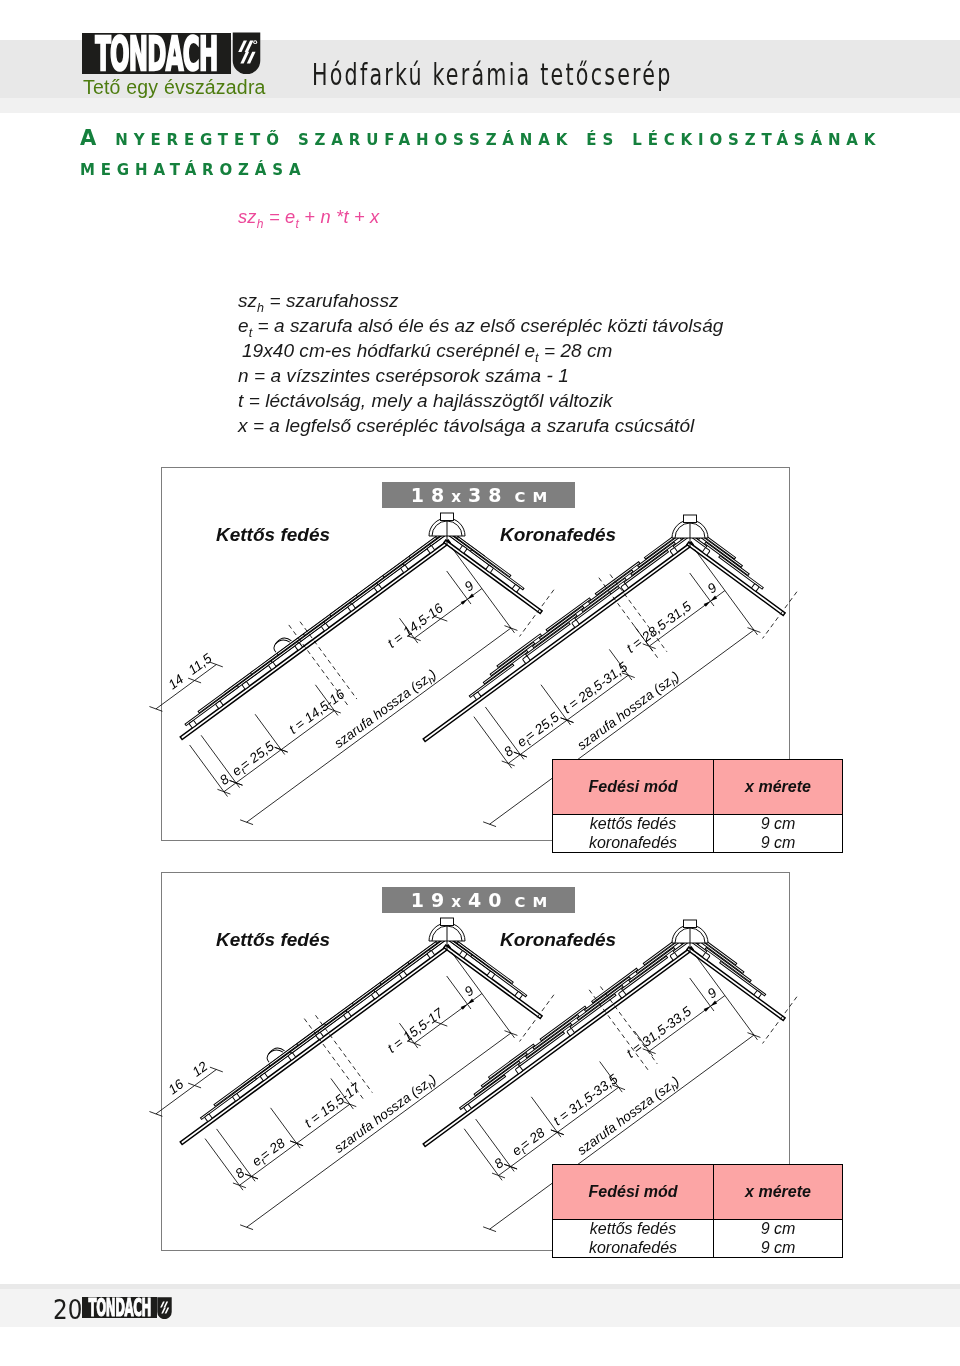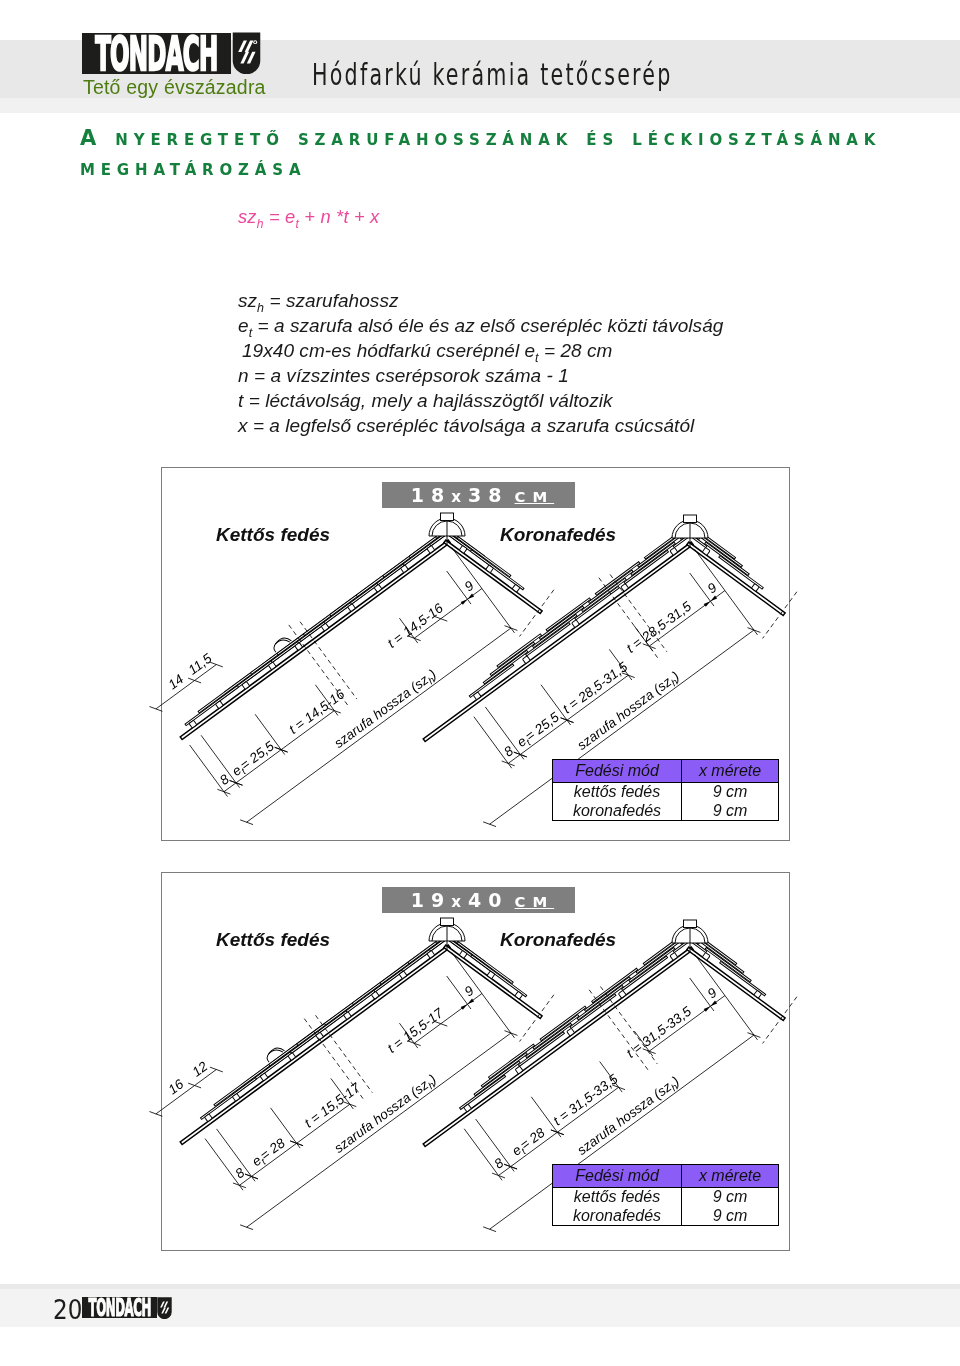--- a/index.html
+++ b/index.html
@@ -23,34 +23,34 @@
   #formula{left:238px;top:206px;font-family:"Liberation Sans",sans-serif;font-style:italic;font-size:18.3px;color:#ec4899;letter-spacing:0.2px;}
   #defs{left:238px;top:243px;font-family:"Liberation Sans",sans-serif;font-style:italic;font-size:19px;line-height:25px;color:#1a1a1a;letter-spacing:0.05px;margin-top:45px;}
   sub{font-size:0.66em;vertical-align:baseline;line-height:0;position:relative;top:0.40em;}
 
   
   .dbox{border:1px solid #7d7d7d;background:#fff;}
   #box1{left:161px;top:467px;width:627px;height:372px;}
   #box2{left:161px;top:872px;width:627px;height:377px;}
   .badge{background:#7f7f7f;color:#fff;font-family:"DejaVu Sans",sans-serif;font-size:19px;font-weight:bold;
          letter-spacing:7px;line-height:26px;height:26px;text-align:center;padding-left:8px;}
-  .badge .unit{font-size:0.78em;text-transform:uppercase;margin-left:6px;text-decoration:underline;}
+  .badge .unit{font-size:0.78em;text-transform:uppercase;margin-left:6px;}
   .badge .sep{font-size:0.8em;}
   #badge1{left:382px;top:482px;width:185px;}
   #badge2{left:382px;top:887px;width:185px;}
   .covlbl{font-family:"Liberation Sans",sans-serif;font-style:italic;font-weight:bold;font-size:19px;color:#111;white-space:nowrap;}
   #cov1a{left:216px;top:524px;}
   #cov1b{left:500px;top:524px;}
   #cov2a{left:216px;top:929px;}
   #cov2b{left:500px;top:929px;}
 
   
   .dtab{border-collapse:collapse;font-family:"Liberation Sans",sans-serif;font-style:italic;font-size:16px;color:#111;
         border:1.6px solid #000;background:#fff;}
-  .dtab th{background:#8b5cf6;font-weight:normal;border-bottom:1.8px solid #000;padding:0;height:22px;line-height:22px;}
+  .dtab th{background:#fca5a5;font-weight:bold;border-bottom:1.8px solid #000;padding:16px;height:22px;line-height:22px;}
   .dtab td{padding:0;height:18.5px;line-height:18.5px;text-align:center;}
   .dtab th:first-child,.dtab td:first-child{border-right:1.6px solid #000;width:128px;}
   .dtab th:last-child,.dtab td:last-child{width:96px;}
   #tab1{left:552px;top:759px;}
   #tab2{left:552px;top:1164px;}
 
   
   #ftr-line{left:0;top:1284px;width:960px;height:5px;background:#e9e9e9;}
   #ftr-band{left:0;top:1289px;width:960px;height:38px;background:#f3f3f3;}
   #pgnum{left:53px;top:1294px;font-family:"DejaVu Sans Condensed","DejaVu Sans",sans-serif;font-size:27px;font-weight:normal;color:#1d1d1b;letter-spacing:0px;transform:scaleX(0.95);transform-origin:left top;}

